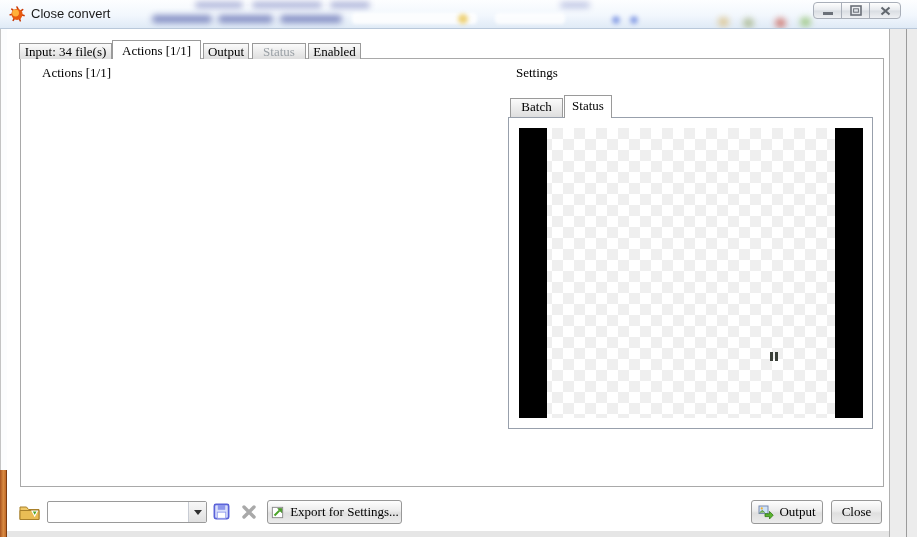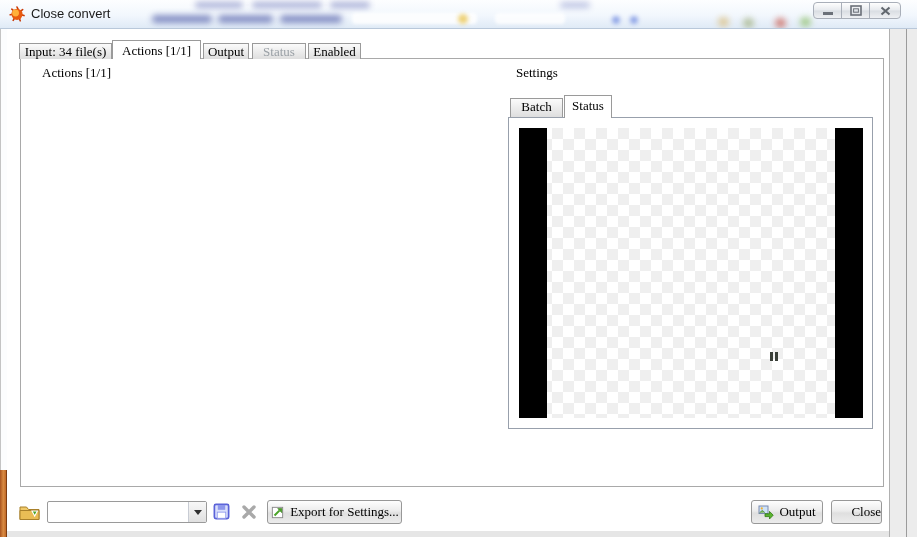--- a/index.html
+++ b/index.html
@@ -435,16 +435,16 @@
       <svg width="16" height="16" viewBox="0 0 16 16">
         <rect x="1" y="2" width="9" height="7.5" fill="#cfe3f7" stroke="#7a8ab0"></rect>
         <circle cx="3.8" cy="4.4" r="1.1" fill="#f0b030"></circle>
         <path d="M1.5 8.8 l2.8-2.4 2.6 2.2" fill="#7ab45a" stroke="#4a8a3a" stroke-width="0.8"></path>
         <polygon points="7,9.8 11.5,9.8 11.5,7.4 15.2,11.2 11.5,15 11.5,12.6 7,12.6" fill="#5ab430" stroke="#2e7a10" stroke-width="0.8"></polygon>
       </svg>
     </span>
     <span>Output</span>
   </div>
 
-  <div class="btn" style="left:831px;top:500px;width:51px;height:24px;justify-content:flex-end;">
+  <div class="btn" style="left:831px;top:500px;width:51px;height:24px;">
     <span>Close</span>
   </div>
 </div>
 
 </body></html>

